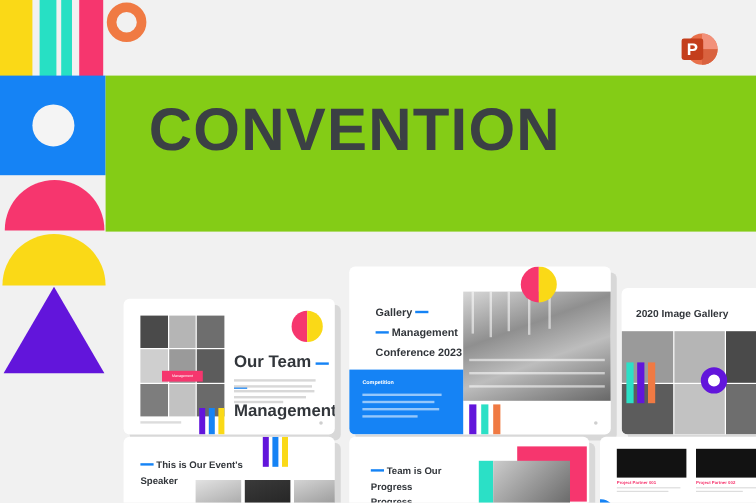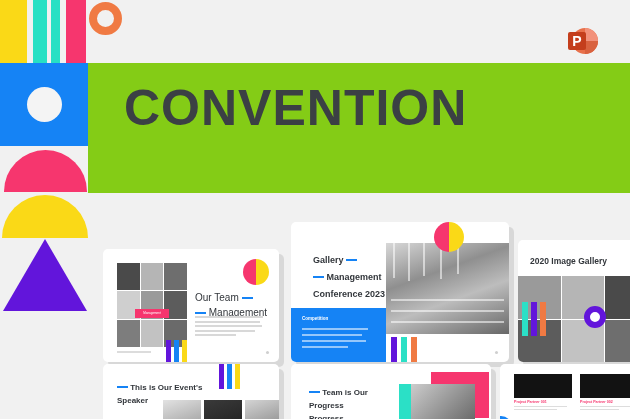--- a/index.html
+++ b/index.html
@@ -77,21 +77,21 @@
   }
   .ph { background:#8a8a8a; }
   .ph.d1{background:#4a4a4a;} .ph.d2{background:#b5b5b5;} .ph.d3{background:#6e6e6e;}
   .ph.d4{background:#cfcfcf;} .ph.d5{background:#9a9a9a;} .ph.d6{background:#5c5c5c;}
   .ph.d7{background:#7d7d7d;} .ph.d8{background:#c2c2c2;} .ph.d9{background:#6a6a6a;}
   .s1 .pinktag {
     position:absolute; left:32px; top:60px; width:34px; height:9px; background:#F6366E;
     font-size:3px; color:#fff; line-height:9px; text-align:center;
   }
   .s1 .head {
-    position:absolute; left:92px; top:42px; font-size:10px; font-weight:normal; color:#32363b;
+    position:absolute; left:92px; top:42px; font-size:14px; font-weight:bold; color:#32363b;
     line-height:1.45;
   }
   .dash { display:inline-block; width:11px; height:2px; background:#1583F5; vertical-align:2px; }
   .s1 .body {
     position:absolute; left:92px; top:67px; width:68px;
   }
   .tl { height:2px; background:#d8d8d8; margin-bottom:2.5px; }
   .s1 .minibars { position:absolute; left:63px; bottom:0; display:flex; gap:3px; }
   .mb { width:5px; height:22px; }
   .mb.p{background:#6215DB;} .mb.b{background:#1583F5;} .mb.y{background:#FAD917;}

